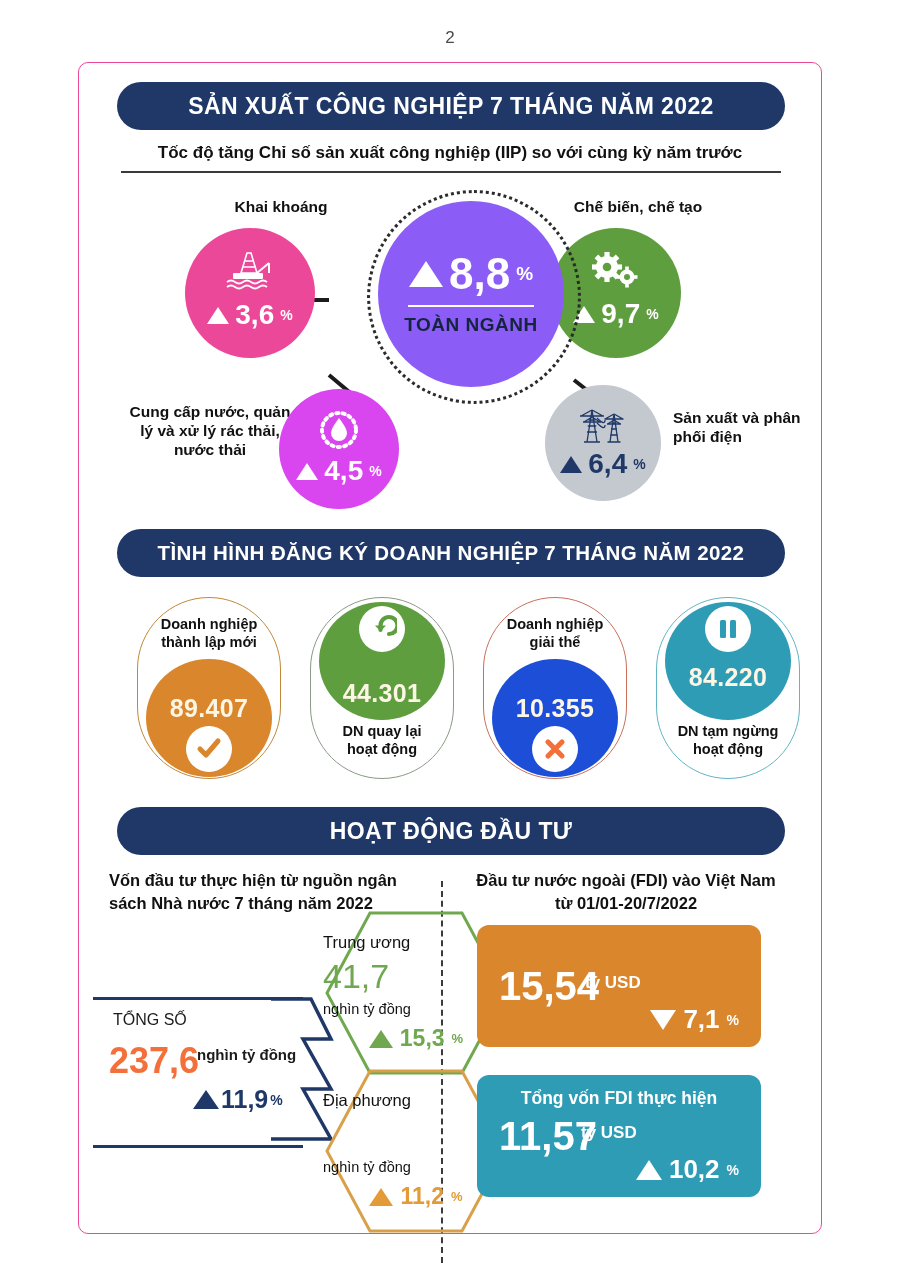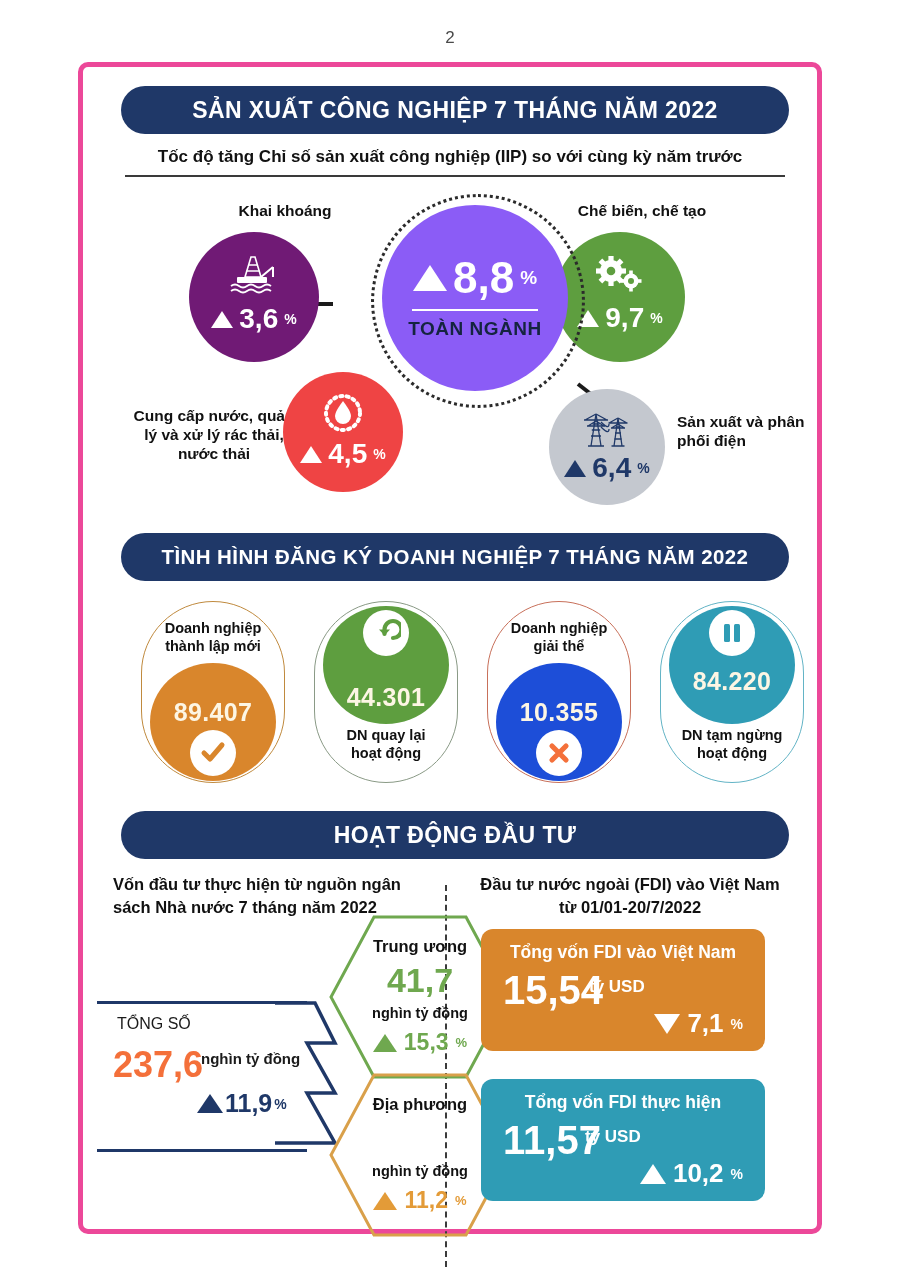--- a/index.html
+++ b/index.html
@@ -1,18 +1,18 @@
 <!DOCTYPE html>
 <html><head>
 <meta charset="utf-8">
 <style>
   html,body{margin:0;padding:0;background:#ffffff;}
   body{width:900px;height:1272px;position:relative;font-family:"Liberation Sans",sans-serif;color:#1b1b1b;overflow:hidden;}
   .page-number{position:absolute;top:28px;left:0;width:900px;text-align:center;font-size:17px;color:#4a4a4a;}
-  .sheet{position:absolute;left:78px;top:62px;width:744px;height:1172px;border:5px solid #ec4899;border-radius:10px;background:#fff;box-sizing:border-box;}
+  .sheet{position:absolute;left:78px;top:62px;width:744px;height:1172px;border:1px solid #ec4899;border-radius:10px;background:#fff;box-sizing:border-box;}
   .band{position:absolute;background:#1f3868;border-radius:26px;height:48px;display:flex;align-items:center;justify-content:center;}
   .band span{color:#fff;font-size:23px;font-weight:bold;letter-spacing:.4px;white-space:nowrap;}
   .band.small span{font-size:20.5px;}
   .subtitle{position:absolute;width:100%;text-align:center;font-size:17px;font-weight:bold;color:#111;}
   .rule{position:absolute;height:2px;background:#3a3a3a;}
   .circle{position:absolute;border-radius:50%;display:flex;flex-direction:column;align-items:center;justify-content:center;}
   .cap{position:absolute;font-size:15.5px;font-weight:bold;color:#111;line-height:1.22;white-space:nowrap;}
   .cap.multi{white-space:normal;}
   .valrow{display:flex;align-items:center;justify-content:center;gap:6px;}
   .val{font-size:28px;font-weight:bold;line-height:1;}
@@ -33,21 +33,21 @@
   .ico{position:absolute;display:flex;align-items:center;justify-content:center;}
   .vdash{position:absolute;border-left:2px dashed #3b3b3b;}
   .fdi{position:absolute;width:284px;height:122px;border-radius:12px;}
   .fdi-t{position:absolute;top:13px;width:100%;text-align:center;font-size:17.5px;font-weight:bold;color:#fff;}
   .fdi-v{position:absolute;left:22px;top:41px;font-size:40px;font-weight:bold;color:#fff;line-height:1;}
   .fdi-u{position:absolute;top:48px;font-size:17px;font-weight:bold;color:#fff;}
   .fdi-d{position:absolute;right:22px;bottom:12px;display:flex;align-items:center;gap:7px;}
   .fdi-d .n{font-size:26px;font-weight:bold;color:#fff;}
   .fdi-d .p{font-size:14px;font-weight:bold;color:#fff;}
   .hexwrap{position:absolute;}
-  .hex-label{position:absolute;width:100%;text-align:center;font-weight:bold;}
+  .hex-label{position:absolute;width:100%;font-weight:normal;}
   .leftblk{position:absolute;}
   .tong-val{font-size:36px;font-weight:bold;color:#f4703a;line-height:1;}
   .unit{font-size:15px;font-weight:bold;color:#1b1b1b;}
   .hline{position:absolute;height:2.5px;background:#1f3868;}
 </style>
 </head>
 <body>
 
 <div class="page-number">2</div>
 
@@ -59,21 +59,21 @@
 
   <div class="subtitle" style="top:80px;">Tốc độ tăng Chỉ số sản xuất công nghiệp (IIP) so với cùng kỳ năm trước</div>
   <div class="rule" style="left:42px;top:108px;width:660px;"></div>
 
   <div class="connector" style="left:192px;top:235px;width:58px;height:4px;"></div>
   <div class="connector" style="left:494px;top:235px;width:58px;height:4px;"></div>
   <div class="connector" style="left:250px;top:310px;width:54px;height:4px;transform:rotate(40deg);transform-origin:left center;"></div>
   <div class="connector" style="left:495px;top:315px;width:54px;height:4px;transform:rotate(38deg);transform-origin:left center;"></div>
 
   <div class="cap" style="left:112px;top:135px;width:180px;text-align:center;">Khai khoáng</div>
-  <div class="circle" style="left:106px;top:165px;width:130px;height:130px;background:#701a75;">
+  <div class="circle" style="left:106px;top:165px;width:130px;height:130px;background:#ec4899;">
     <div class="ico" style="position:relative;top:-6px;">
       <svg width="54" height="40" viewBox="0 0 54 40" fill="#fff">
         <path d="M24 2 L28 2 L34 22 L18 22 Z" fill="none" stroke="#fff" stroke-width="1.6"></path>
         <path d="M21 10 L31 10 M19.5 16 L32.5 16" stroke="#fff" stroke-width="1.4"></path>
         <rect x="10" y="22" width="30" height="6" rx="1"></rect>
         <path d="M34 22 L46 12 M46 12 L46 22" stroke="#fff" stroke-width="2" fill="none"></path>
         <path d="M4 31 q4-3 8 0 t8 0 t8 0 t8 0 t8 0" stroke="#fff" stroke-width="1.8" fill="none"></path>
         <path d="M4 36 q4-3 8 0 t8 0 t8 0 t8 0 t8 0" stroke="#fff" stroke-width="1.8" fill="none"></path>
       </svg>
     </div>
@@ -124,21 +124,21 @@
     <div class="valrow">
       <div class="tri-up" style="border-left-width:17px;border-right-width:17px;border-bottom:26px solid #fff;"></div>
       <div class="hub-val">8,8</div>
       <div class="hub-pct">%</div>
     </div>
     <div class="hub-line"></div>
     <div class="hub-label">TOÀN NGÀNH</div>
   </div>
 
   <div class="cap multi" style="left:46px;top:340px;width:170px;text-align:center;">Cung cấp nước, quản lý và xử lý rác thải, nước thải</div>
-  <div class="circle" style="left:200px;top:305px;width:120px;height:120px;background:#ef4444;">
+  <div class="circle" style="left:200px;top:326px;width:120px;height:120px;background:#d946ef;">
     <div class="ico" style="position:relative;top:-4px;">
       <svg width="44" height="42" viewBox="0 0 44 42">
         <circle cx="22" cy="21" r="17" fill="none" stroke="#fff" stroke-width="4" stroke-dasharray="2.2 4.2" stroke-linecap="round"></circle>
         <path d="M22 9 C22 9 30 19 30 24 a8 8 0 0 1 -16 0 C14 19 22 9 22 9 Z" fill="#fff"></path>
       </svg>
     </div>
     <div class="valrow" style="margin-top:2px;">
       <div class="tri-up" style="border-bottom:17px solid #fff;"></div>
       <div class="val" style="color:#fff;">4,5</div>
       <div class="pct" style="color:#fff;">%</div>
@@ -268,21 +268,20 @@
     <div style="position:absolute;top:116px;left:0;width:100%;display:flex;align-items:center;justify-content:center;gap:7px;">
       <div class="tri-up" style="border-left-width:12px;border-right-width:12px;border-bottom:18px solid #e39b38;"></div>
       <span style="font-size:23px;font-weight:bold;color:#e39b38;">11,2</span>
       <span style="font-size:13px;font-weight:bold;color:#e39b38;">%</span>
     </div>
   </div>
 
   <div style="position:absolute;left:392px;top:806px;width:310px;text-align:center;font-size:16.5px;font-weight:bold;line-height:1.4;color:#111;">Đầu tư nước ngoài (FDI) vào Việt Nam từ 01/01-20/7/2022</div>
 
   <div class="fdi" style="left:398px;top:862px;background:#d9862c;">
-    <div class="fdi-t">Tổng vốn FDI vào Việt Nam</div>
     <div class="fdi-v">15,54</div>
     <div class="fdi-u" style="left:108px;">tỷ USD</div>
     <div class="fdi-d">
       <div class="tri-dn" style="border-top:20px solid #fff;"></div>
       <span class="n">7,1</span>
       <span class="p">%</span>
     </div>
   </div>
 
   <div class="fdi" style="left:398px;top:1012px;background:#2f9cb5;">

